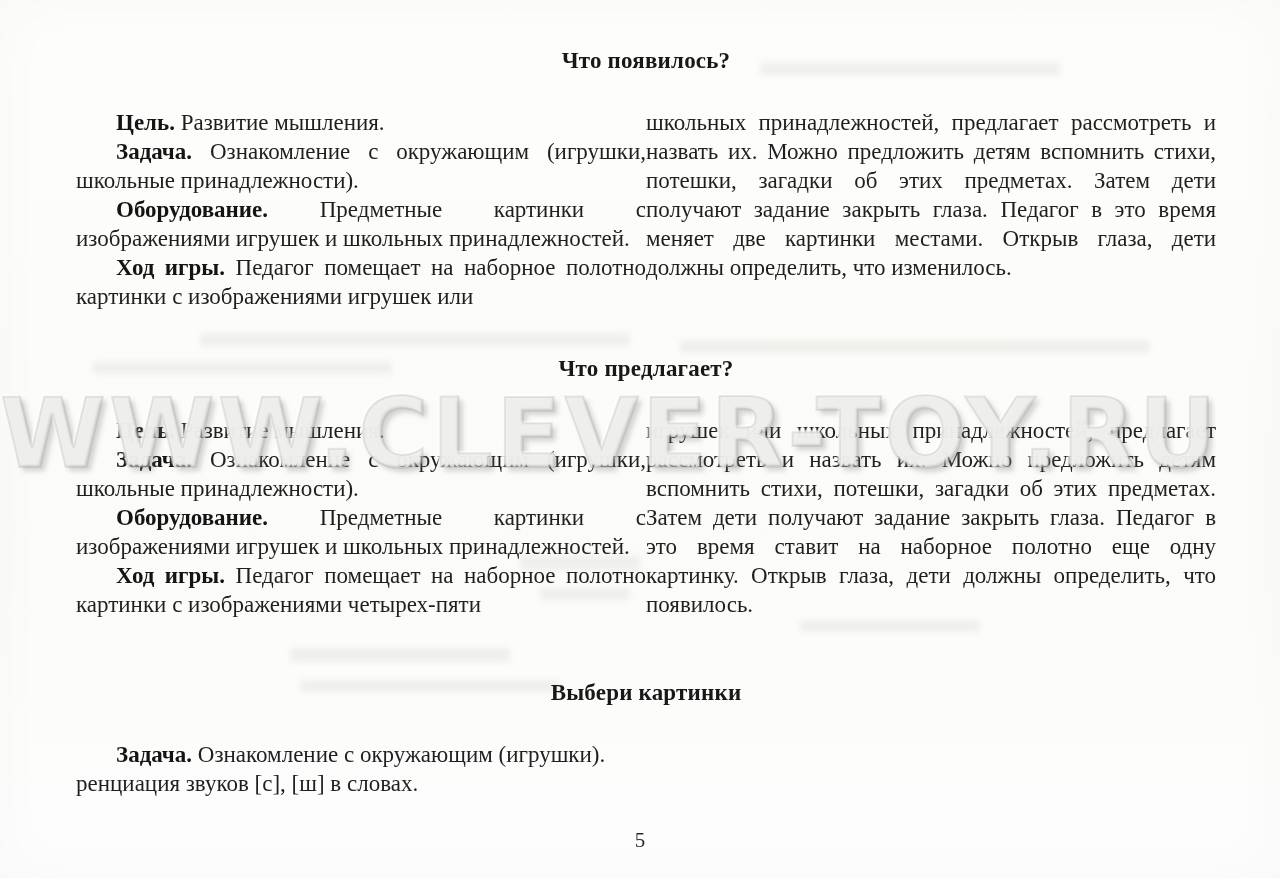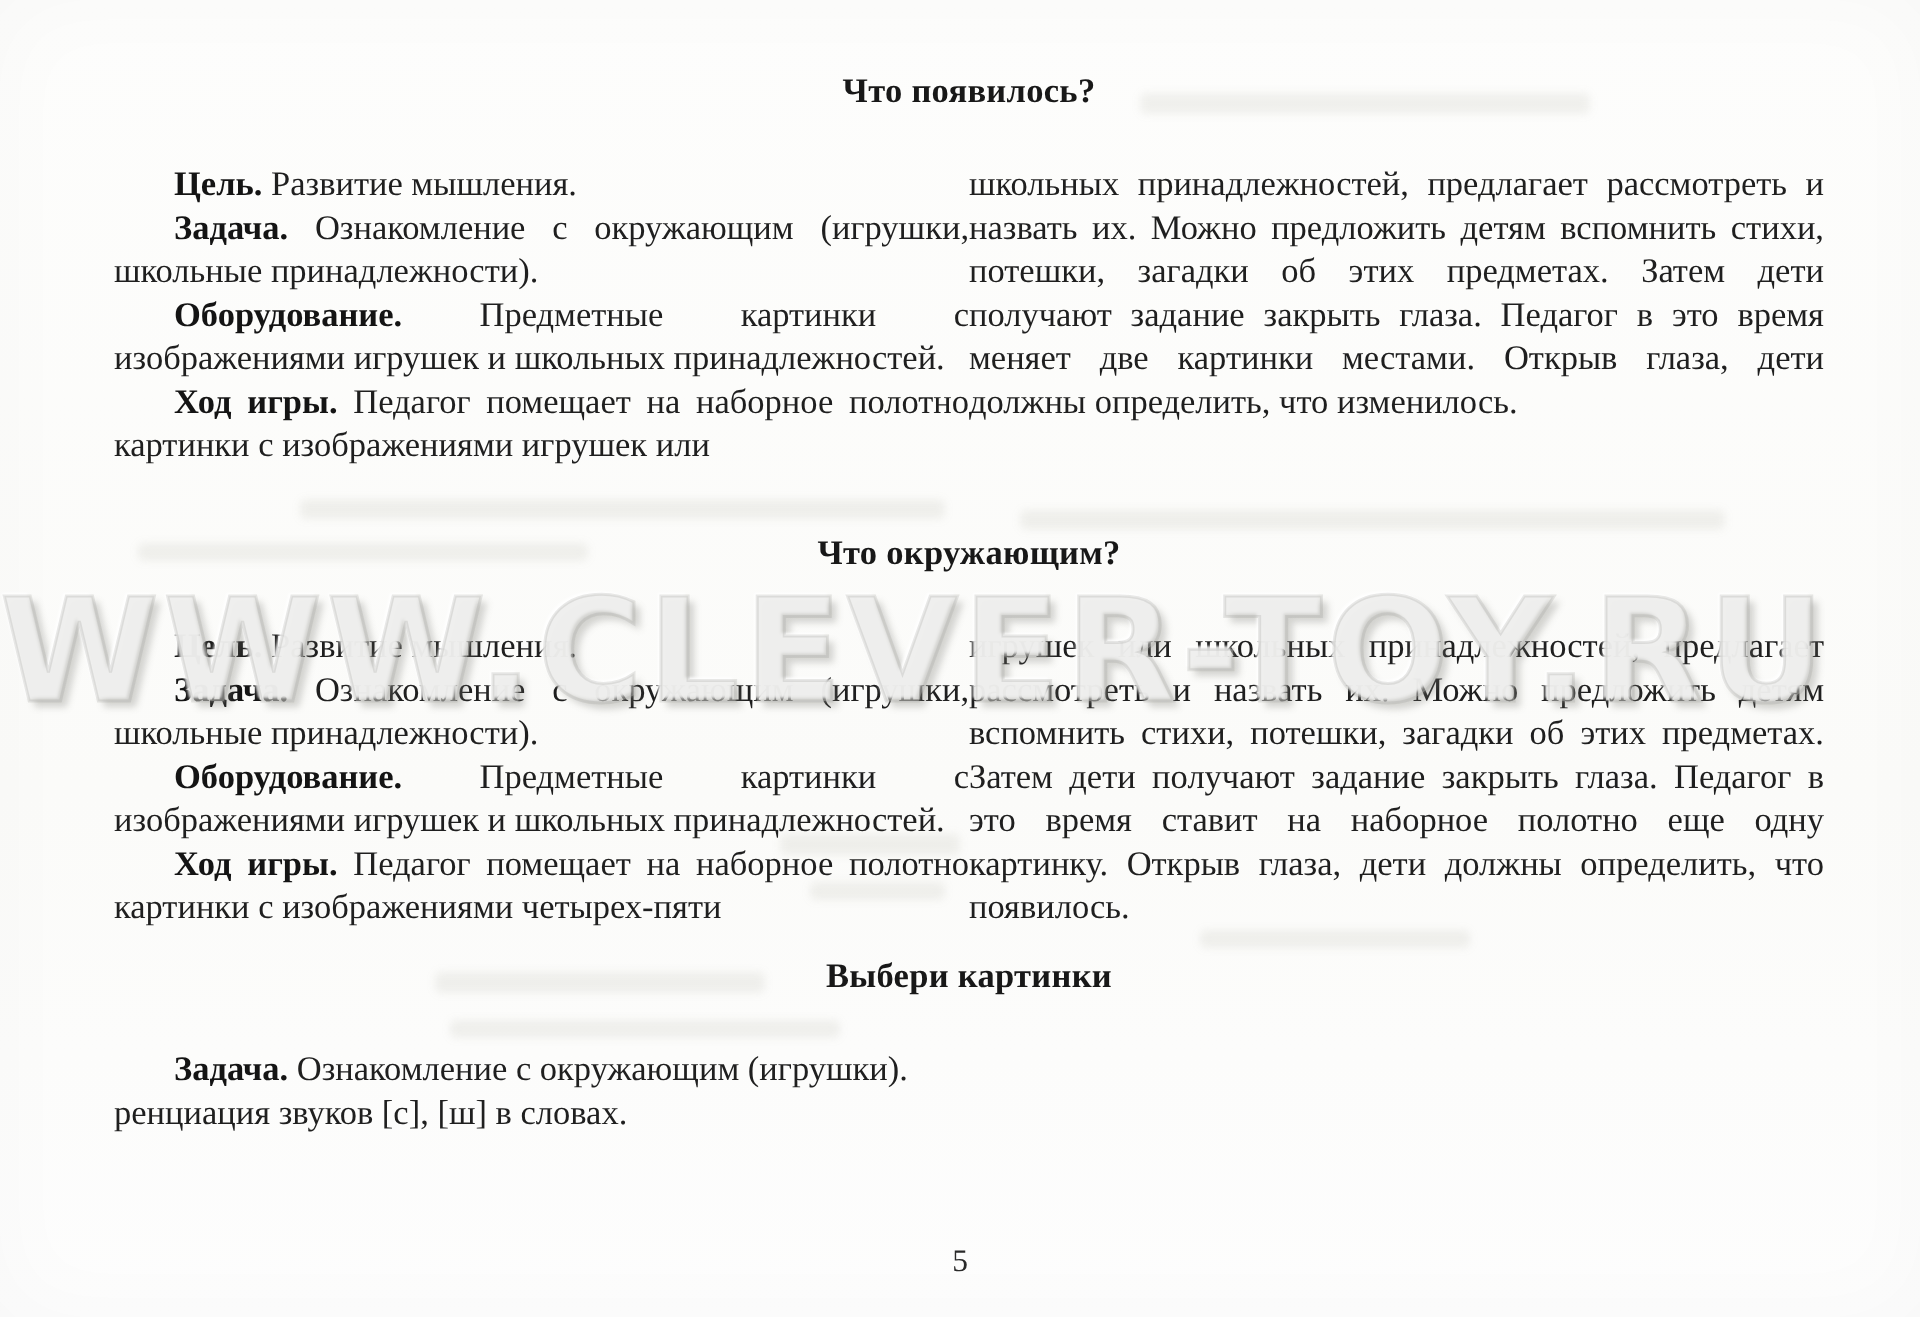--- a/index.html
+++ b/index.html
@@ -10,21 +10,21 @@
   }
   .page{
     position:relative;width:1280px;height:878px;overflow:hidden;
     background:linear-gradient(180deg,#fdfdfc 0%,#fbfbf9 60%,#fdfdfd 100%);
     box-shadow:inset 0 0 60px rgba(0,0,0,0.025);
     color:#1e1e1e;
   }
   .section{position:absolute;left:76px;width:1140px;}
   .section-1{top:48px;}
   .section-2{top:356px;}
-  .section-3{top:638px;}
+  .section-3{top:680px;}
   .section-title{
     margin:0 0 12px 0;text-align:center;
     font-size:23px;font-weight:bold;color:#181818;
     letter-spacing:0.2px;
   }
   .columns{display:flex;margin-top:34px;}
   .col{flex:1 1 0;font-size:23px;line-height:29px;}
   .para{margin:0;text-align:justify;text-indent:40px;color:#1f1f1f;}
   .para.cont{text-indent:0;}
   .lead{font-weight:bold;color:#141414;}
@@ -76,21 +76,21 @@
           <p class="para"><b class="lead">Оборудование.</b> <span>Предметные картинки с изображениями игрушек и школьных принадлежностей.</span></p>
           <p class="para"><b class="lead">Ход игры.</b> <span>Педагог помещает на наборное полотно картинки с изображениями игрушек или</span></p>
         </div>
         <div class="col">
           <p class="para cont"><span>школьных принадлежностей, предлагает рассмотреть и назвать их. Можно предложить детям вспомнить стихи, потешки, загадки об этих предметах. Затем дети получают задание закрыть глаза. Педагог в это время меняет две картинки местами. Открыв глаза, дети должны определить, что изменилось.</span></p>
         </div>
       </div>
     </div>
 
     <div class="section section-2">
-      <h2 class="section-title">Что окружающим?</h2>
+      <h2 class="section-title">Что предлагает?</h2>
       <div class="columns">
         <div class="col">
           <p class="para"><b class="lead">Цель.</b> <span>Развитие мышления.</span></p>
           <p class="para"><b class="lead">Задача.</b> <span>Ознакомление с окружающим (игрушки, школьные принадлежности).</span></p>
           <p class="para"><b class="lead">Оборудование.</b> <span>Предметные картинки с изображениями игрушек и школьных принадлежностей.</span></p>
           <p class="para"><b class="lead">Ход игры.</b> <span>Педагог помещает на наборное полотно картинки с изображениями четырех-пяти</span></p>
         </div>
         <div class="col">
           <p class="para cont"><span>игрушек или школьных принадлежностей, предлагает рассмотреть и назвать их. Можно предложить детям вспомнить стихи, потешки, загадки об этих предметах. Затем дети получают задание закрыть глаза. Педагог в это время ставит на наборное полотно еще одну картинку. Открыв глаза, дети должны определить, что появилось.</span></p>
         </div>

